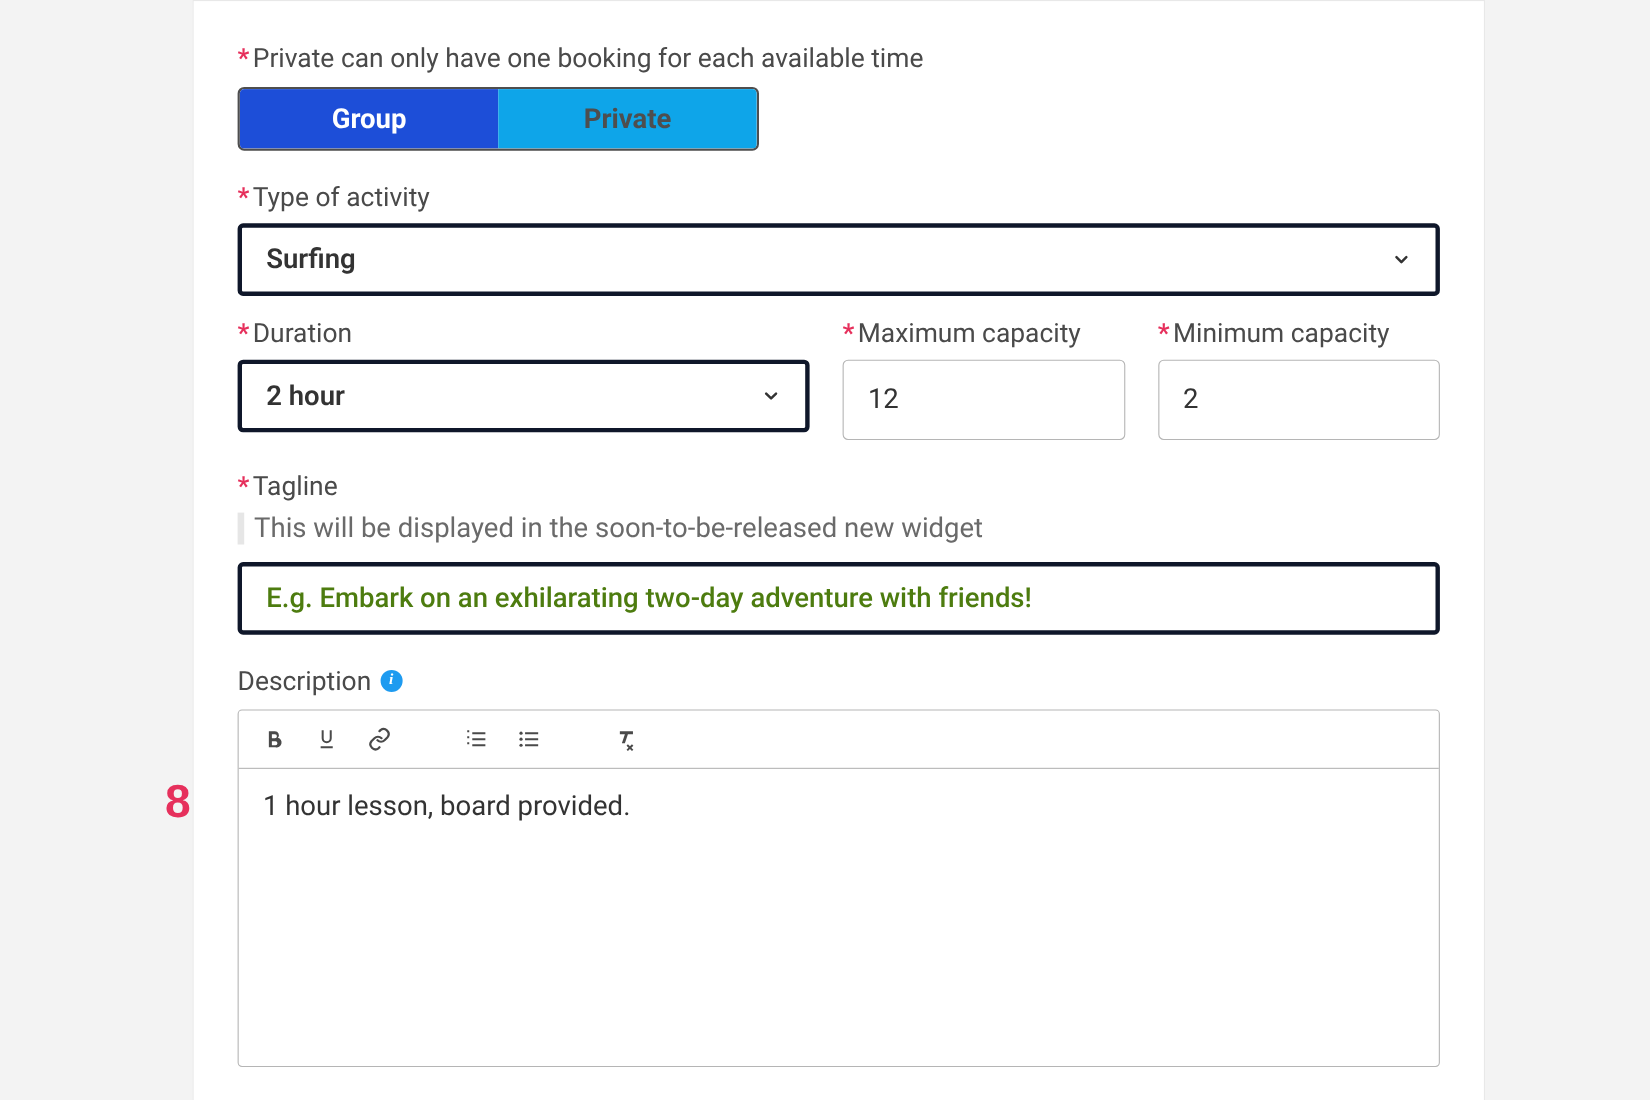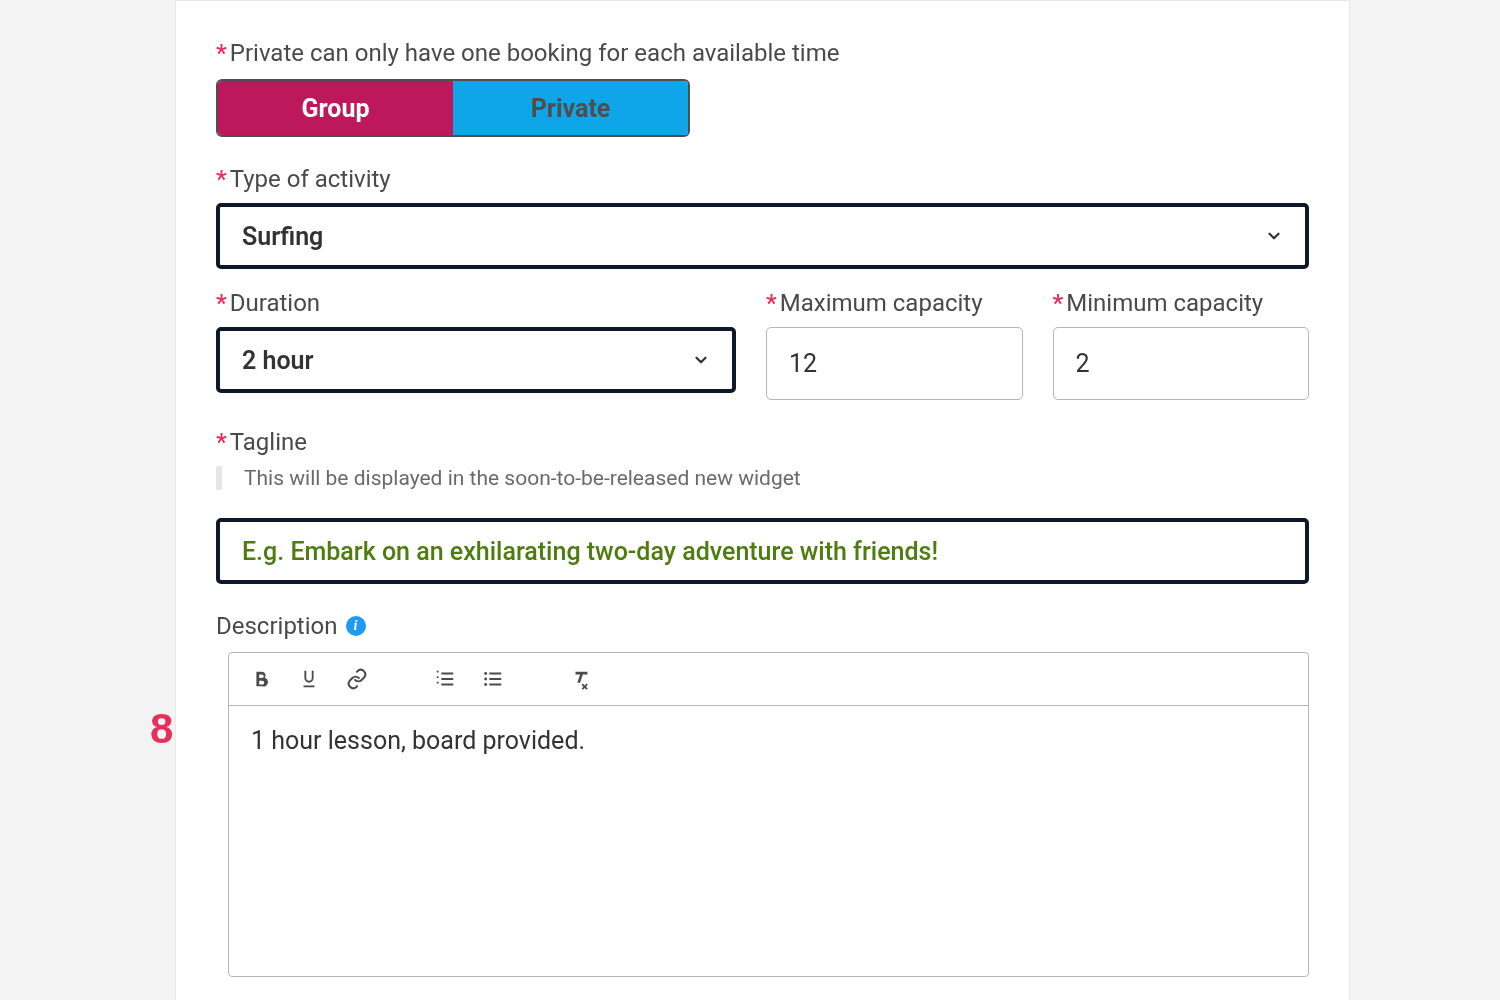--- a/index.html
+++ b/index.html
@@ -59,21 +59,21 @@
     padding: 0 20px;
     font-size: 25px;
     font-weight: 700;
     display: flex;
     align-items: center;
     justify-content: center;
     cursor: pointer;
     user-select: none;
   }
   .seg-btn.active {
-    background: #be185d;
+    background: #1d4ed8;
     color: #ffffff;
   }
   .seg-btn.inactive {
     background: #0ea5e9;
     color: #4e4e4e;
   }
 
   .select-box, .text-input {
     width: 100%;
     box-sizing: border-box;
@@ -107,24 +107,24 @@
   .row-3 {
     display: flex;
     gap: 30px;
     margin-top: 20px;
   }
   .col-dur { flex: 0 0 520px; }
   .col-cap { flex: 1; }
 
   .tagline-help {
     border-left: 6px solid #e6e6e6;
-    padding-left: 22px;
-    font-size: 21px;
+    padding-left: 9px;
+    font-size: 25px;
     color: #6a6a6a;
-    margin: 8px 0 28px 0;
+    margin: 8px 0 16px 0;
   }
 
   .desc-label-row {
     display: flex;
     align-items: center;
     gap: 8px;
     font-size: 24px;
     color: #4a4a4a;
     margin-top: 28px;
     margin-bottom: 12px;
@@ -140,21 +140,20 @@
     justify-content: center;
     font-size: 14px;
     font-weight: 700;
     font-style: italic;
     font-family: Georgia, serif;
   }
 
   .editor-wrap {
     border: 1px solid #b5b5b5;
     border-radius: 4px;
-    margin-left: 12px;
   }
   .editor-toolbar {
     display: flex;
     align-items: center;
     gap: 28px;
     padding: 14px 20px;
     border-bottom: 1px solid #b5b5b5;
   }
   .tb-group {
     display: flex;

